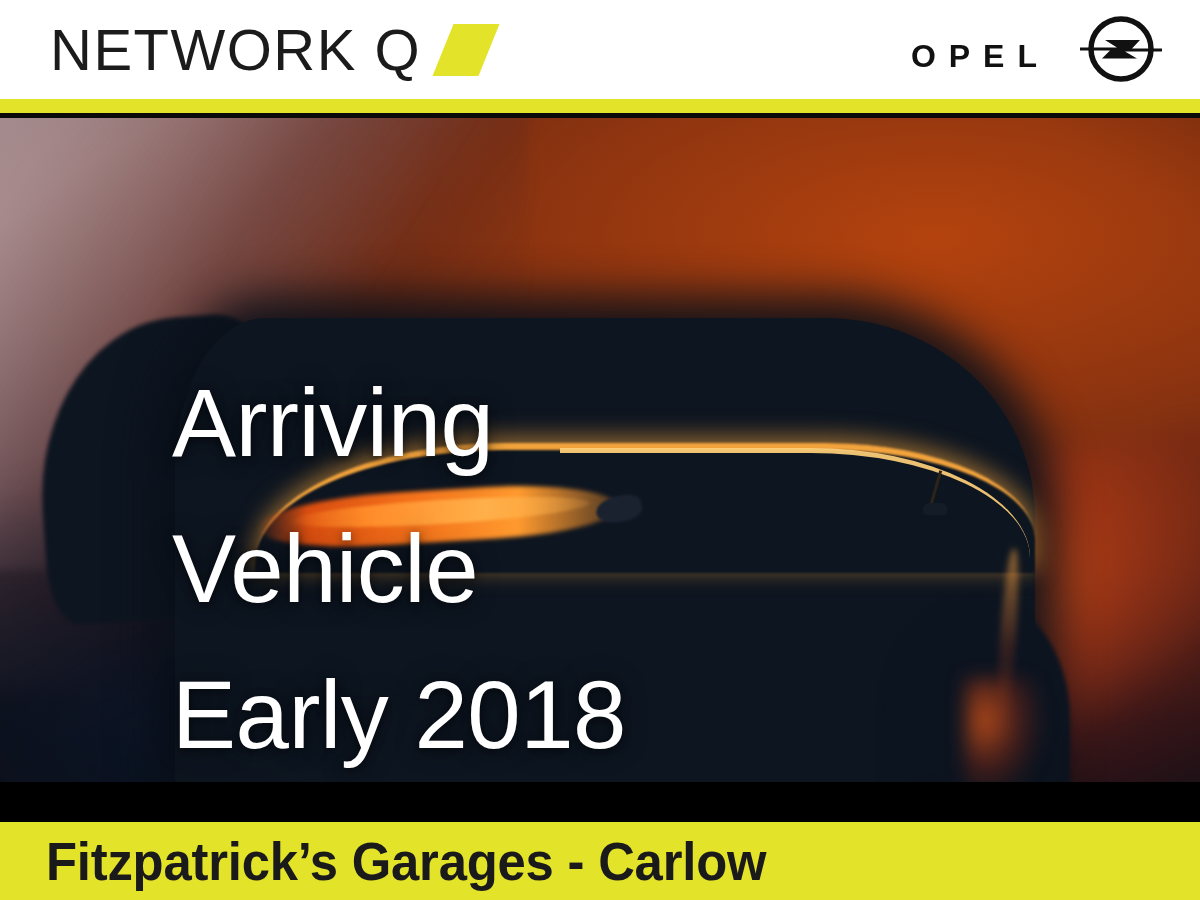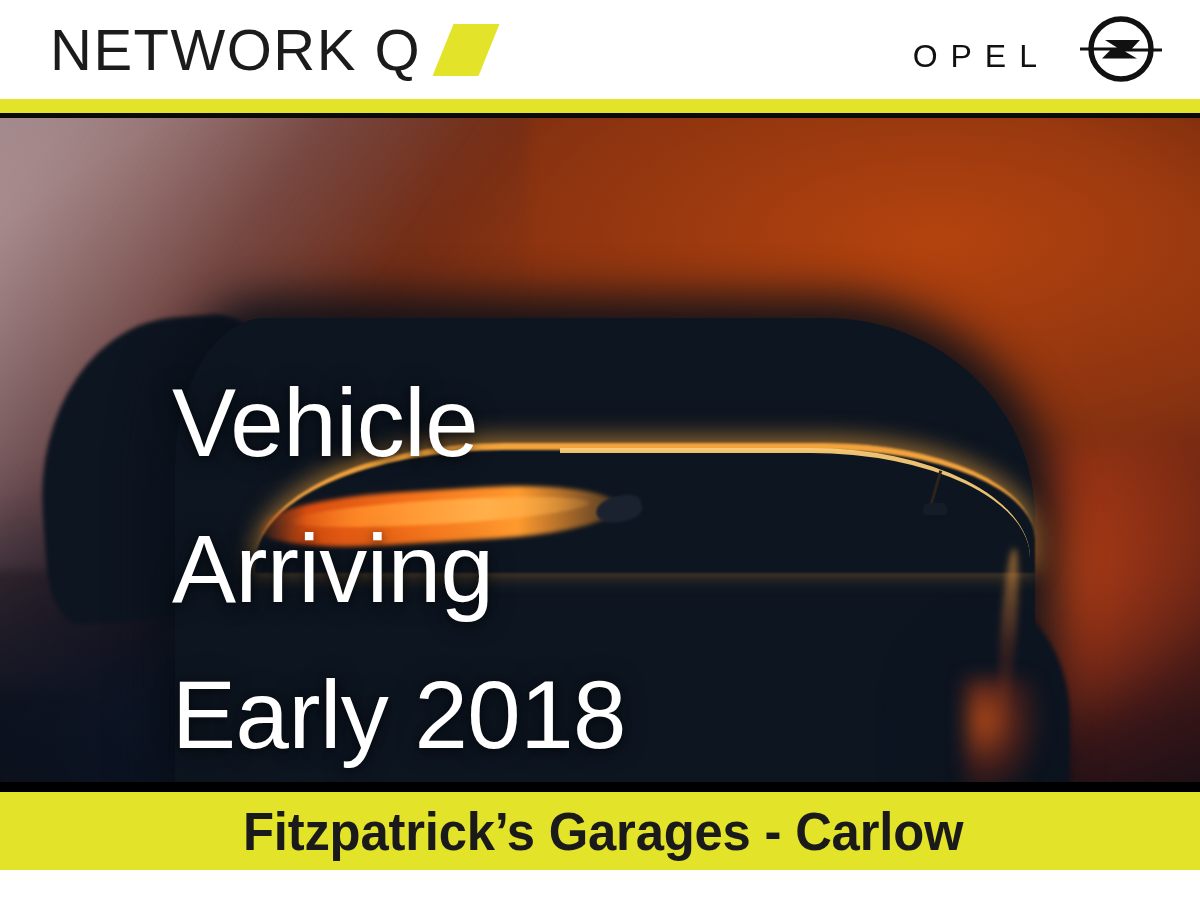--- a/index.html
+++ b/index.html
@@ -39,21 +39,21 @@
     margin-left:22px;
     background:#e3e32a;
     transform:skewX(-22deg);
   }
   .brand-opel {
     position:absolute; right:34px; top:12px;
     display:flex; align-items:center; gap:26px;
   }
   .opel-word {
     font-size:32px;
-    font-weight:400;
+    font-weight:700;
     letter-spacing:13px;
     color:#111111;
     line-height:36px;
     padding-top:14px;
     white-space:nowrap;
   }
   .opel-blitz {
     width:90px; height:74px;
     position:relative;
   }
@@ -246,26 +246,26 @@
     text-shadow:0 2px 10px rgba(0,0,0,.55), 0 0 26px rgba(0,0,0,.40);
   }
 
   
   .black-bar {
     position:absolute; left:0; top:782px;
     width:1200px; height:40px;
     background:#000000;
   }
   .yellow-bar {
-    position:absolute; left:0; top:792px;
+    position:absolute; left:0; top:822px;
     width:1200px; height:78px;
     background:#e3e32a;
     display:flex;
     align-items:center;
-    justify-content:center;
+    justify-content:flex-start;
     padding-right:40px;
   }
   .dealer-name {
     font-size:54px;
     font-weight:700;
     color:#1a1a1a;
     letter-spacing:-.2px;
     line-height:60px;
     white-space:nowrap;
     transform:scaleX(.94);
@@ -316,22 +316,22 @@
     <div class="rim-bonnet"></div>
     <div class="rim-bonnet-core"></div>
     <div class="rim-mirror"></div>
     <div class="rim-pillar"></div>
     <div class="car-antenna"></div>
     <div class="car-antenna-base"></div>
 
     <div class="hero-vignette"></div>
 
     <div class="headline">
+      <div class="headline-line">Arriving</div>
       <div class="headline-line">Vehicle</div>
-      <div class="headline-line">Arriving</div>
       <div class="headline-line">Early 2018</div>
     </div>
   </div>
 
   <div class="black-bar"></div>
   <div class="yellow-bar">
     <span class="dealer-name">Fitzpatrick’s Garages - Carlow</span>
   </div>
 
 </div>

